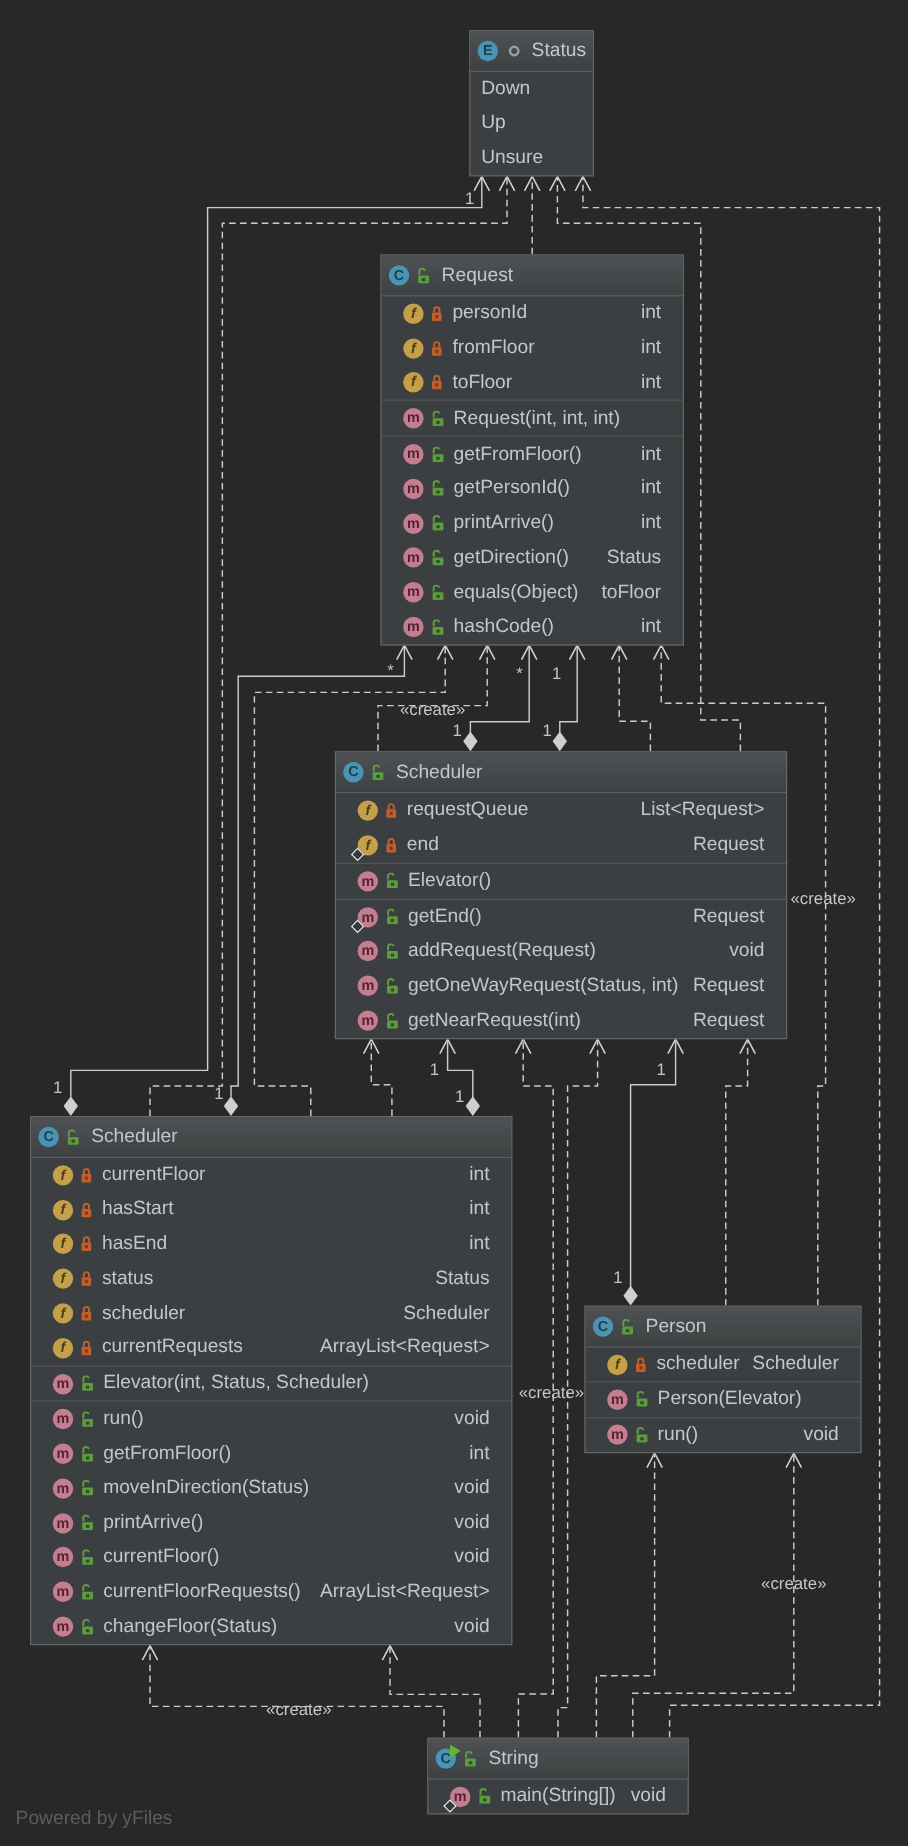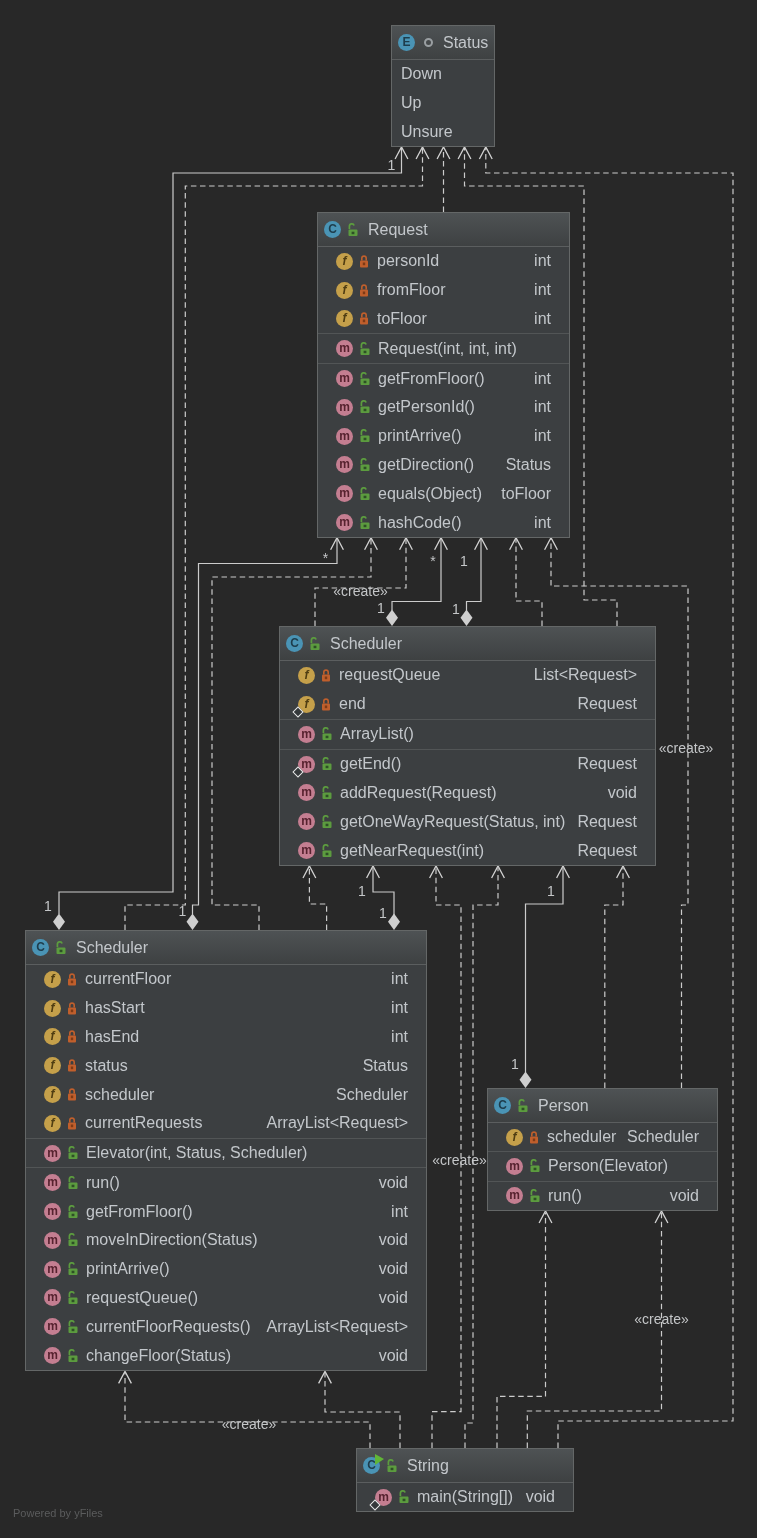--- a/index.html
+++ b/index.html
@@ -21,21 +21,21 @@
 .oc{width:5px;height:5px;border:2px solid #9A9FA2;border-radius:50%;margin-left:9px;flex:0 0 auto;}
 .ply{position:absolute;right:-4px;top:-3px;width:0;height:0;
   border-left:9px solid #61B637;border-top:5px solid transparent;border-bottom:6px solid transparent;}
 .sdi{position:absolute;left:-4px;bottom:-3px;width:6px;height:6px;background:#34383a;
   border:1.8px solid #E8E8E8;transform:rotate(45deg);}
 .lk{flex:0 0 auto;margin-left:6px;}
 .nm{margin-left:8px;white-space:nowrap;}
 .ty{margin-left:auto;white-space:nowrap;padding-left:10px;}
 .hd .nm{margin-left:10px;}
 .plain{padding-left:9px;}
-#yf{position:absolute;left:13px;top:1507px;font-size:11px;color:#5B5C5D;}
+#yf{position:absolute;left:13px;top:1507px;font-size:16px;color:#5B5C5D;}
 </style>
 </head>
 <body>
 <div id="canvas">
 <svg id="edges" width="757" height="1538" viewBox="0 0 757 1538">
 <g fill="none" stroke="#CCCCCC" stroke-width="1.2">
 <polyline points="59,914 59,892 173,892 173,173 401.5,173 401.5,148"></polyline>
 <polyline points="192.5,914 192.5,905 198.5,905 198.5,563.5 337,563.5 337,539"></polyline>
 <polyline points="392,610.5 392,601.5 441,601.5 441,539"></polyline>
 <polyline points="466.5,610.5 466.5,601.5 481,601.5 481,539"></polyline>
@@ -265,21 +265,21 @@
         <span class="nm">end</span>
         <span class="ty">Request</span>
       </div>
  <div class="row st">
         <span class="ic m">m</span>
         <svg class="lk" width="11" height="14" viewBox="0 0 11 14">
           <path fill="#5C9C3F" d="M2.4,6.5h7.2a0.9,0.9 0 0 1 0.9,0.9v4.7a0.9,0.9 0 0 1 -0.9,0.9H2.4a0.9,0.9 0 0 1 -0.9,-0.9V7.4a0.9,0.9 0 0 1 0.9,-0.9z"></path>
           <rect x="4.6" y="8.7" width="2.8" height="2.5" fill="#2E4F26"></rect>
           <path fill="none" stroke="#5C9C3F" stroke-width="1.7" d="M2.4,6 V3.4 a2.4,2.4 0 0 1 4.7,-0.8"></path>
         </svg>
-        <span class="nm">ArrayList()</span>
+        <span class="nm">Elevator()</span>
       </div>
  <div class="row st">
         <span class="ic m">m<span class="sdi"></span></span>
         <svg class="lk" width="11" height="14" viewBox="0 0 11 14">
           <path fill="#5C9C3F" d="M2.4,6.5h7.2a0.9,0.9 0 0 1 0.9,0.9v4.7a0.9,0.9 0 0 1 -0.9,0.9H2.4a0.9,0.9 0 0 1 -0.9,-0.9V7.4a0.9,0.9 0 0 1 0.9,-0.9z"></path>
           <rect x="4.6" y="8.7" width="2.8" height="2.5" fill="#2E4F26"></rect>
           <path fill="none" stroke="#5C9C3F" stroke-width="1.7" d="M2.4,6 V3.4 a2.4,2.4 0 0 1 4.7,-0.8"></path>
         </svg>
         <span class="nm">getEnd()</span>
         <span class="ty">Request</span>
@@ -435,21 +435,21 @@
         <span class="nm">printArrive()</span>
         <span class="ty">void</span>
       </div>
  <div class="row">
         <span class="ic m">m</span>
         <svg class="lk" width="11" height="14" viewBox="0 0 11 14">
           <path fill="#5C9C3F" d="M2.4,6.5h7.2a0.9,0.9 0 0 1 0.9,0.9v4.7a0.9,0.9 0 0 1 -0.9,0.9H2.4a0.9,0.9 0 0 1 -0.9,-0.9V7.4a0.9,0.9 0 0 1 0.9,-0.9z"></path>
           <rect x="4.6" y="8.7" width="2.8" height="2.5" fill="#2E4F26"></rect>
           <path fill="none" stroke="#5C9C3F" stroke-width="1.7" d="M2.4,6 V3.4 a2.4,2.4 0 0 1 4.7,-0.8"></path>
         </svg>
-        <span class="nm">requestQueue()</span>
+        <span class="nm">currentFloor()</span>
         <span class="ty">void</span>
       </div>
  <div class="row">
         <span class="ic m">m</span>
         <svg class="lk" width="11" height="14" viewBox="0 0 11 14">
           <path fill="#5C9C3F" d="M2.4,6.5h7.2a0.9,0.9 0 0 1 0.9,0.9v4.7a0.9,0.9 0 0 1 -0.9,0.9H2.4a0.9,0.9 0 0 1 -0.9,-0.9V7.4a0.9,0.9 0 0 1 0.9,-0.9z"></path>
           <rect x="4.6" y="8.7" width="2.8" height="2.5" fill="#2E4F26"></rect>
           <path fill="none" stroke="#5C9C3F" stroke-width="1.7" d="M2.4,6 V3.4 a2.4,2.4 0 0 1 4.7,-0.8"></path>
         </svg>
         <span class="nm">currentFloorRequests()</span>

